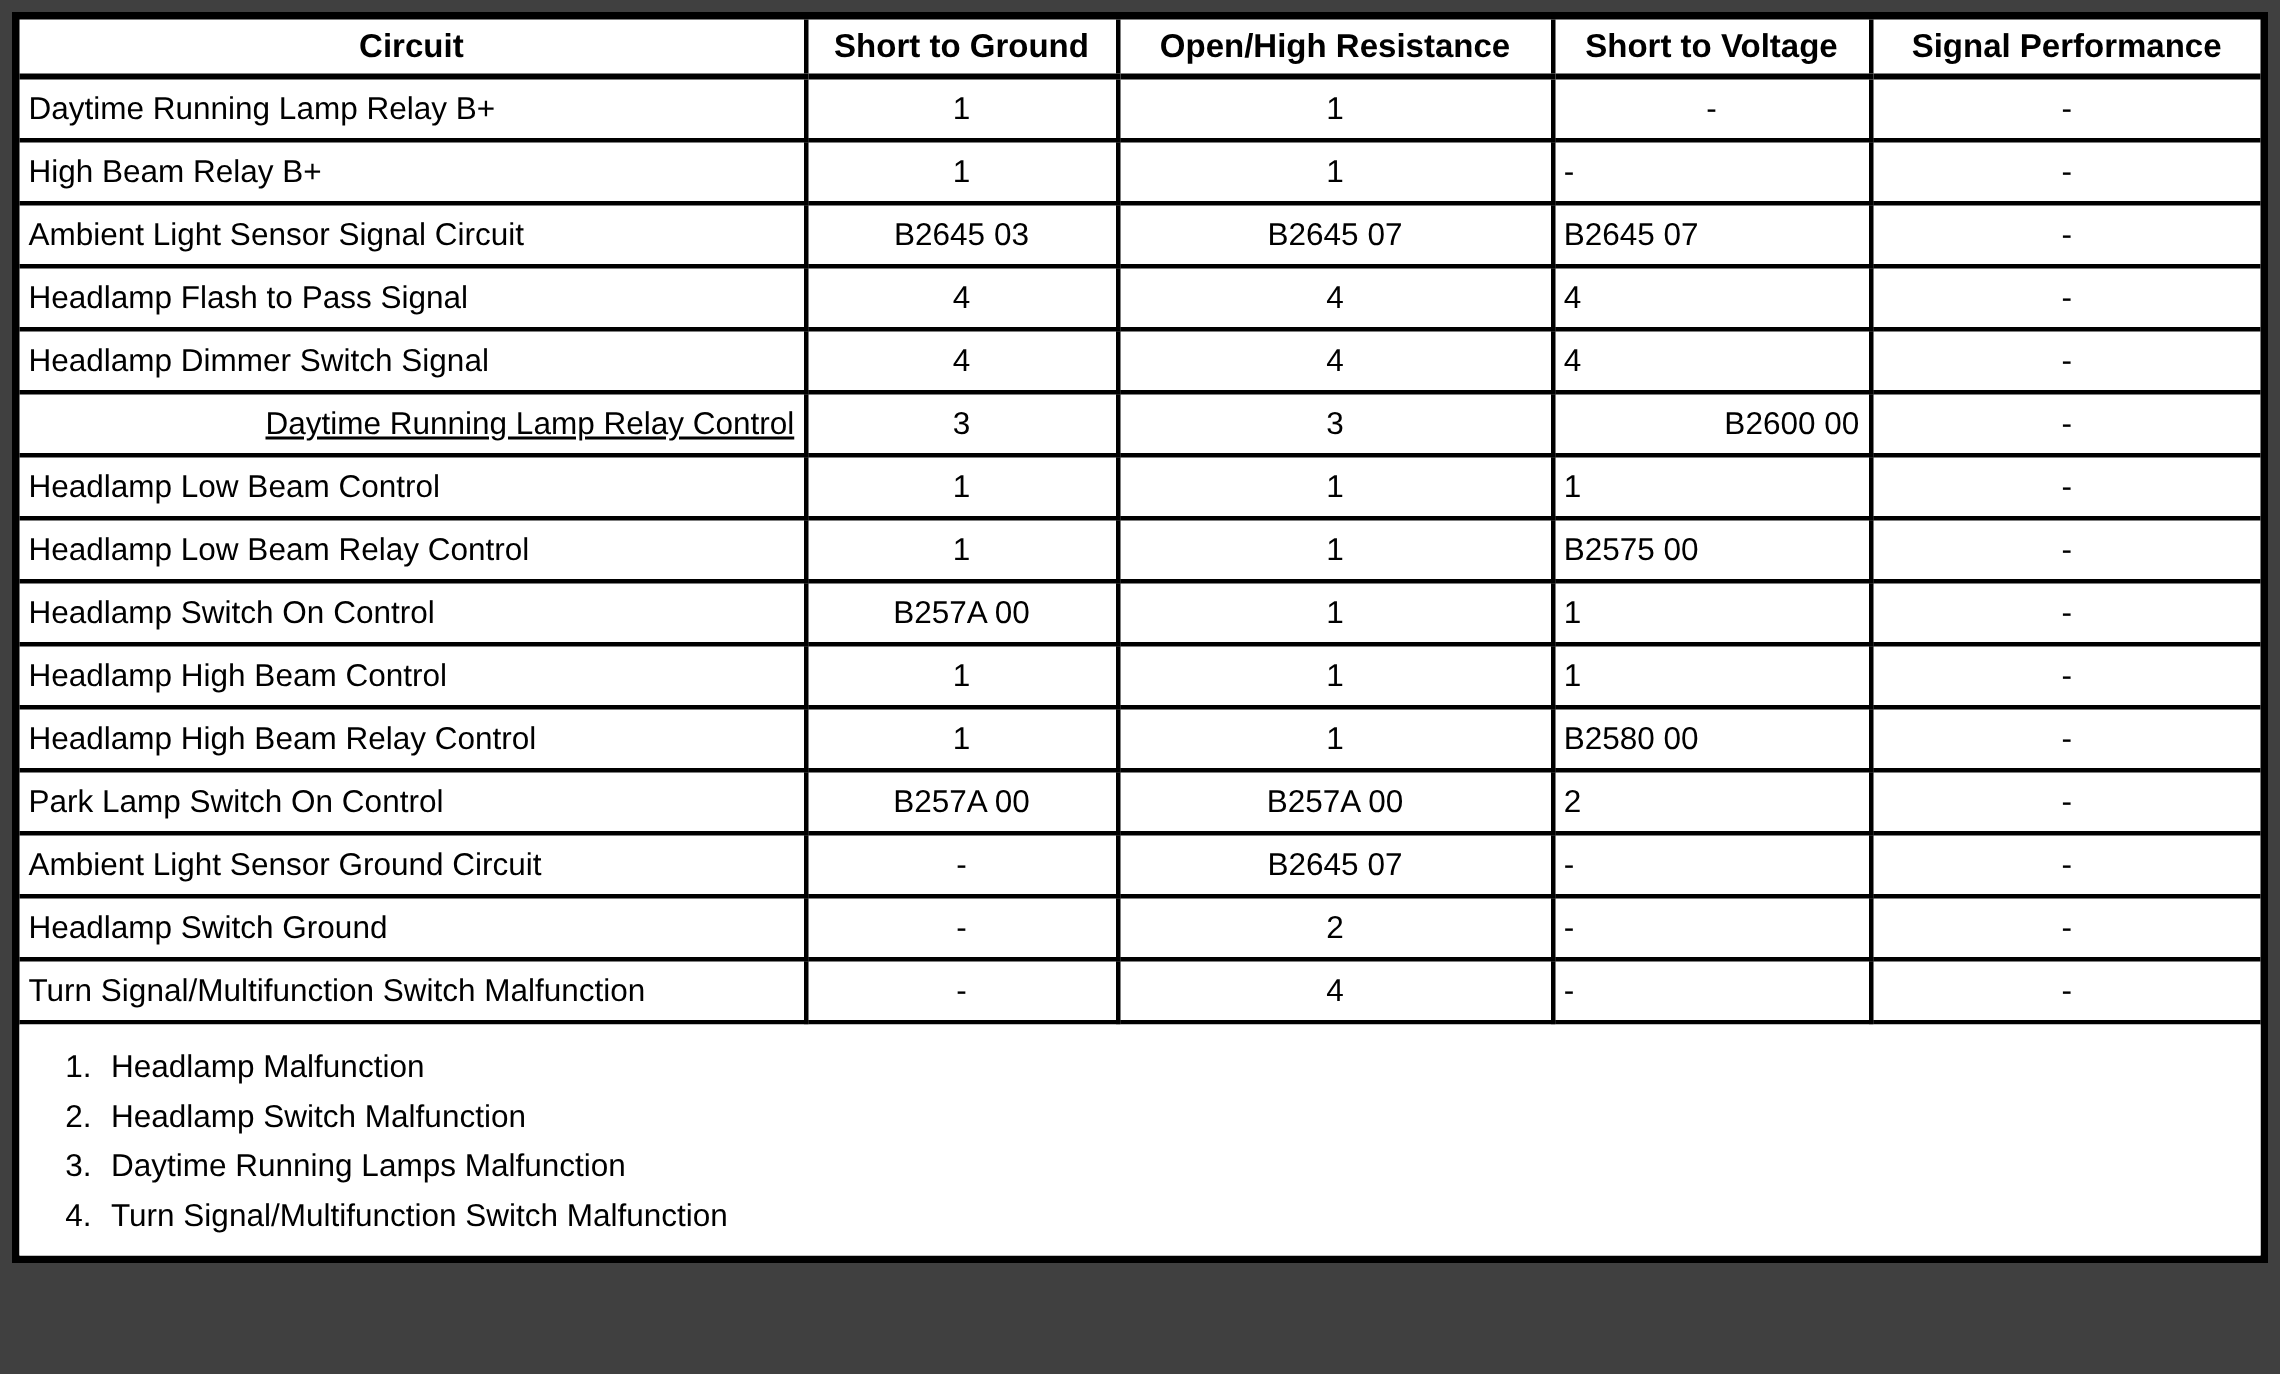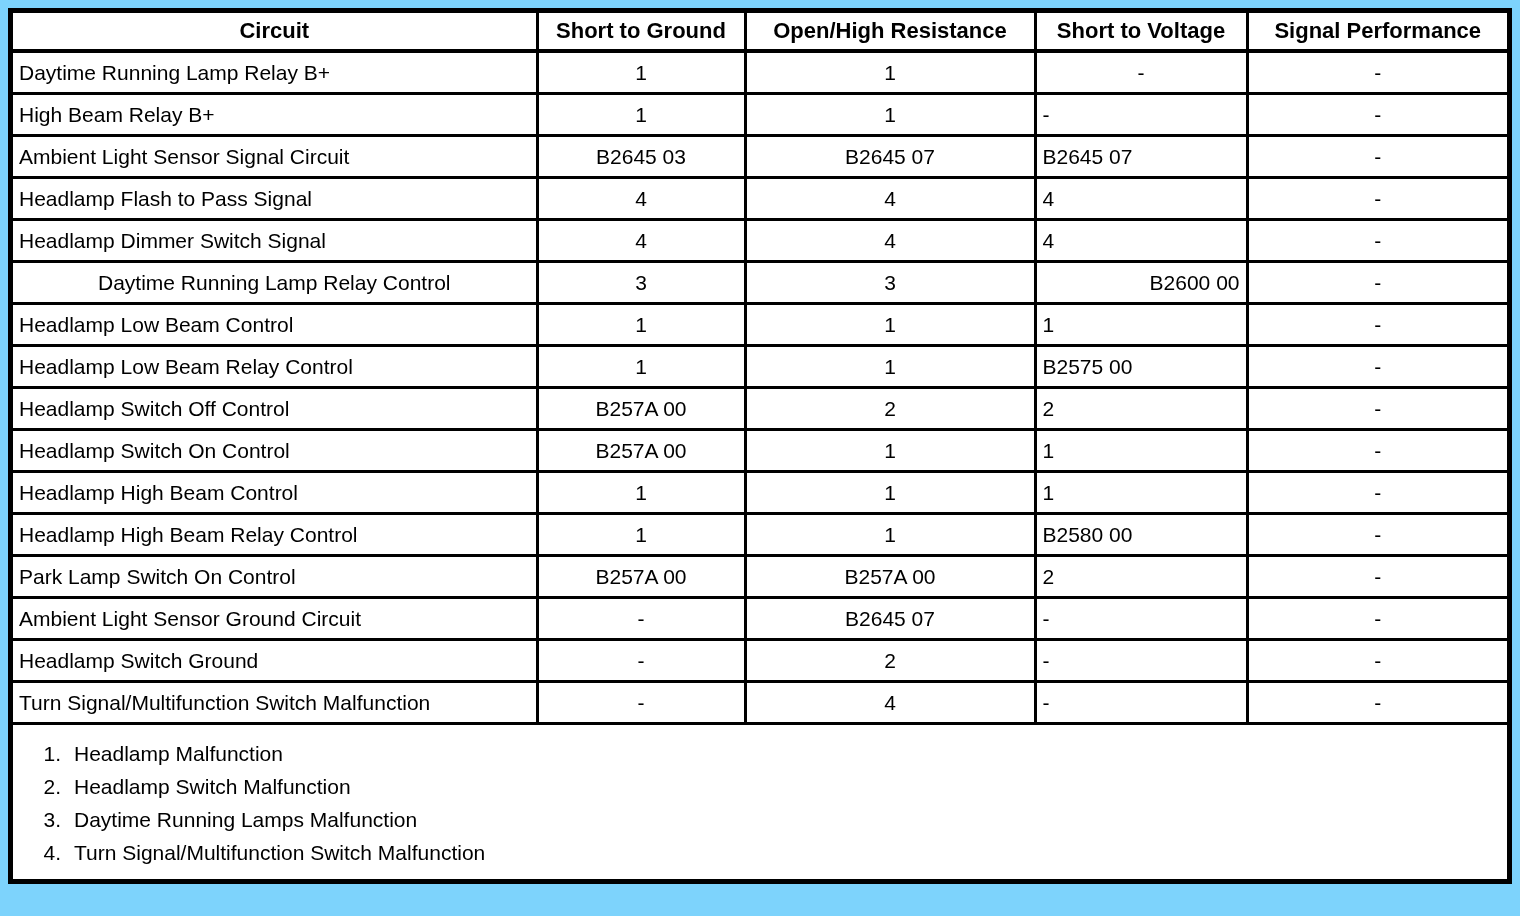--- a/index.html
+++ b/index.html
@@ -8,21 +8,21 @@
     background: #ffffff;
     width: 1520px;
     height: 916px;
     font-family: "Liberation Sans", sans-serif;
     color: #000000;
   }
   .page {
     position: relative;
     width: 1520px;
     height: 916px;
-    background: #7dd3fc;
+    background: #404040;
     overflow: hidden;
   }
   .table-frame {
     position: absolute;
     left: 8px;
     top: 8px;
     width: 1494px;
     border: 5px solid #000000;
     background: #ffffff;
   }
@@ -134,45 +134,38 @@
             <td style="text-align: center;">-</td>
           </tr>
           <tr>
             <td style="text-align: left;">Headlamp Dimmer Switch Signal</td>
             <td style="text-align: center;">4</td>
             <td style="text-align: center;">4</td>
             <td style="text-align: left;">4</td>
             <td style="text-align: center;">-</td>
           </tr>
           <tr>
-            <td style="text-align: center;">Daytime Running Lamp Relay Control</td>
+            <td style="text-align: right; text-decoration: underline;">Daytime Running Lamp Relay Control</td>
             <td style="text-align: center;">3</td>
             <td style="text-align: center;">3</td>
             <td style="text-align: right;">B2600 00</td>
             <td style="text-align: center;">-</td>
           </tr>
           <tr>
             <td style="text-align: left;">Headlamp Low Beam Control</td>
             <td style="text-align: center;">1</td>
             <td style="text-align: center;">1</td>
             <td style="text-align: left;">1</td>
             <td style="text-align: center;">-</td>
           </tr>
           <tr>
             <td style="text-align: left;">Headlamp Low Beam Relay Control</td>
             <td style="text-align: center;">1</td>
             <td style="text-align: center;">1</td>
             <td style="text-align: left;">B2575 00</td>
-            <td style="text-align: center;">-</td>
-          </tr>
-          <tr>
-            <td style="text-align: left;">Headlamp Switch Off Control</td>
-            <td style="text-align: center;">B257A 00</td>
-            <td style="text-align: center;">2</td>
-            <td style="text-align: left;">2</td>
             <td style="text-align: center;">-</td>
           </tr>
           <tr>
             <td style="text-align: left;">Headlamp Switch On Control</td>
             <td style="text-align: center;">B257A 00</td>
             <td style="text-align: center;">1</td>
             <td style="text-align: left;">1</td>
             <td style="text-align: center;">-</td>
           </tr>
           <tr>

